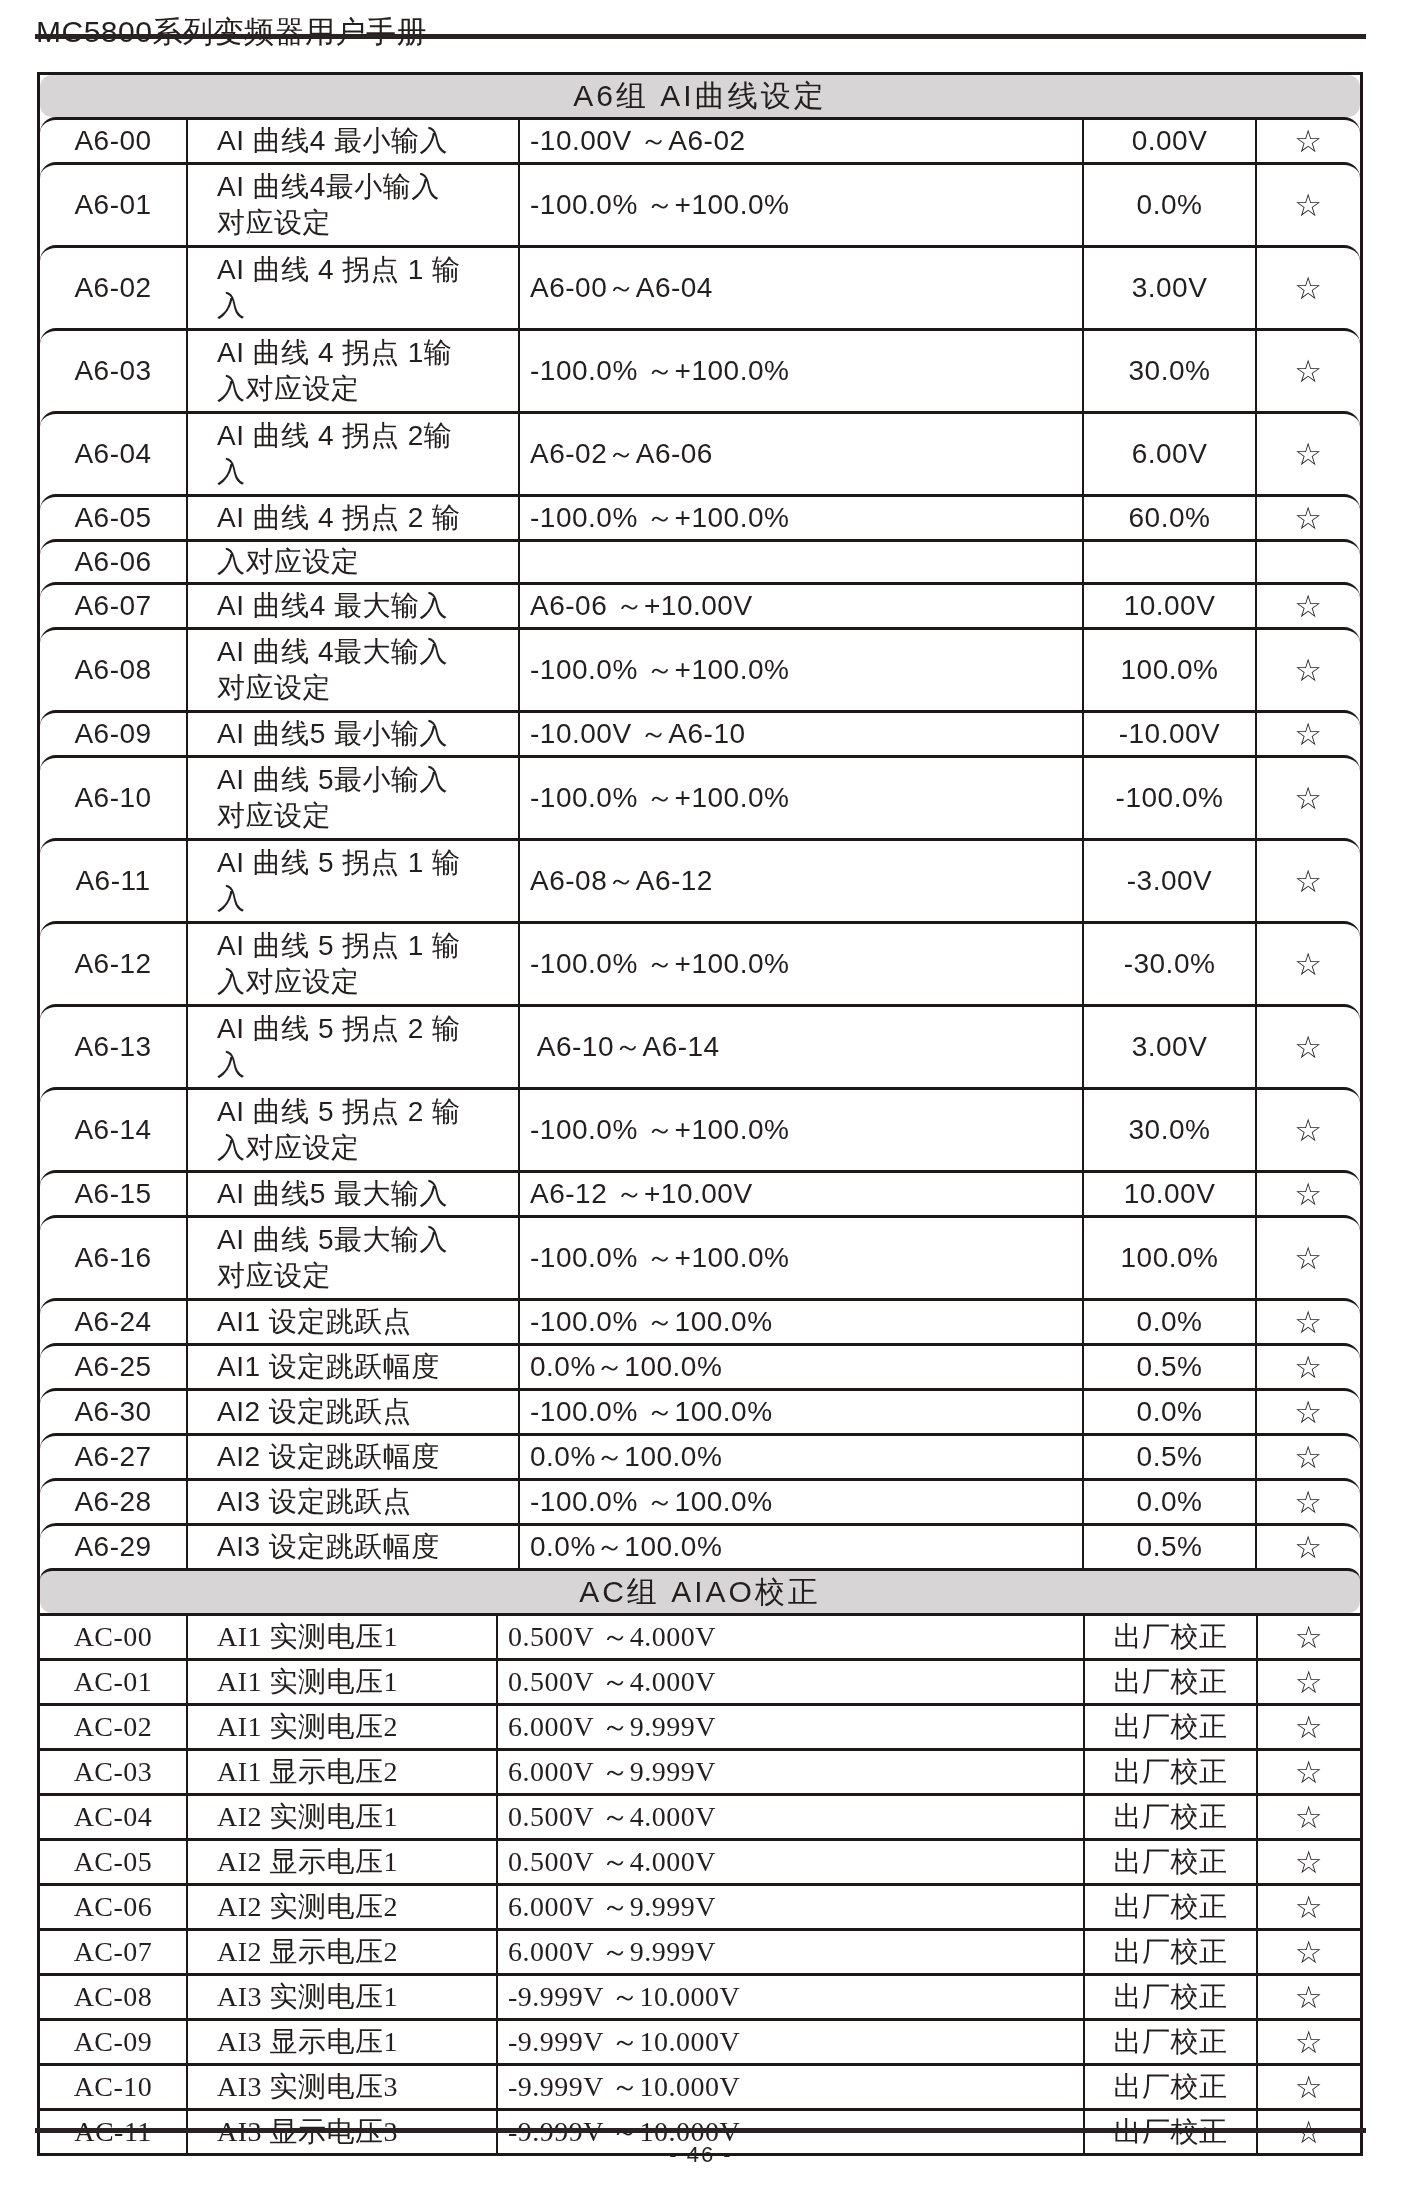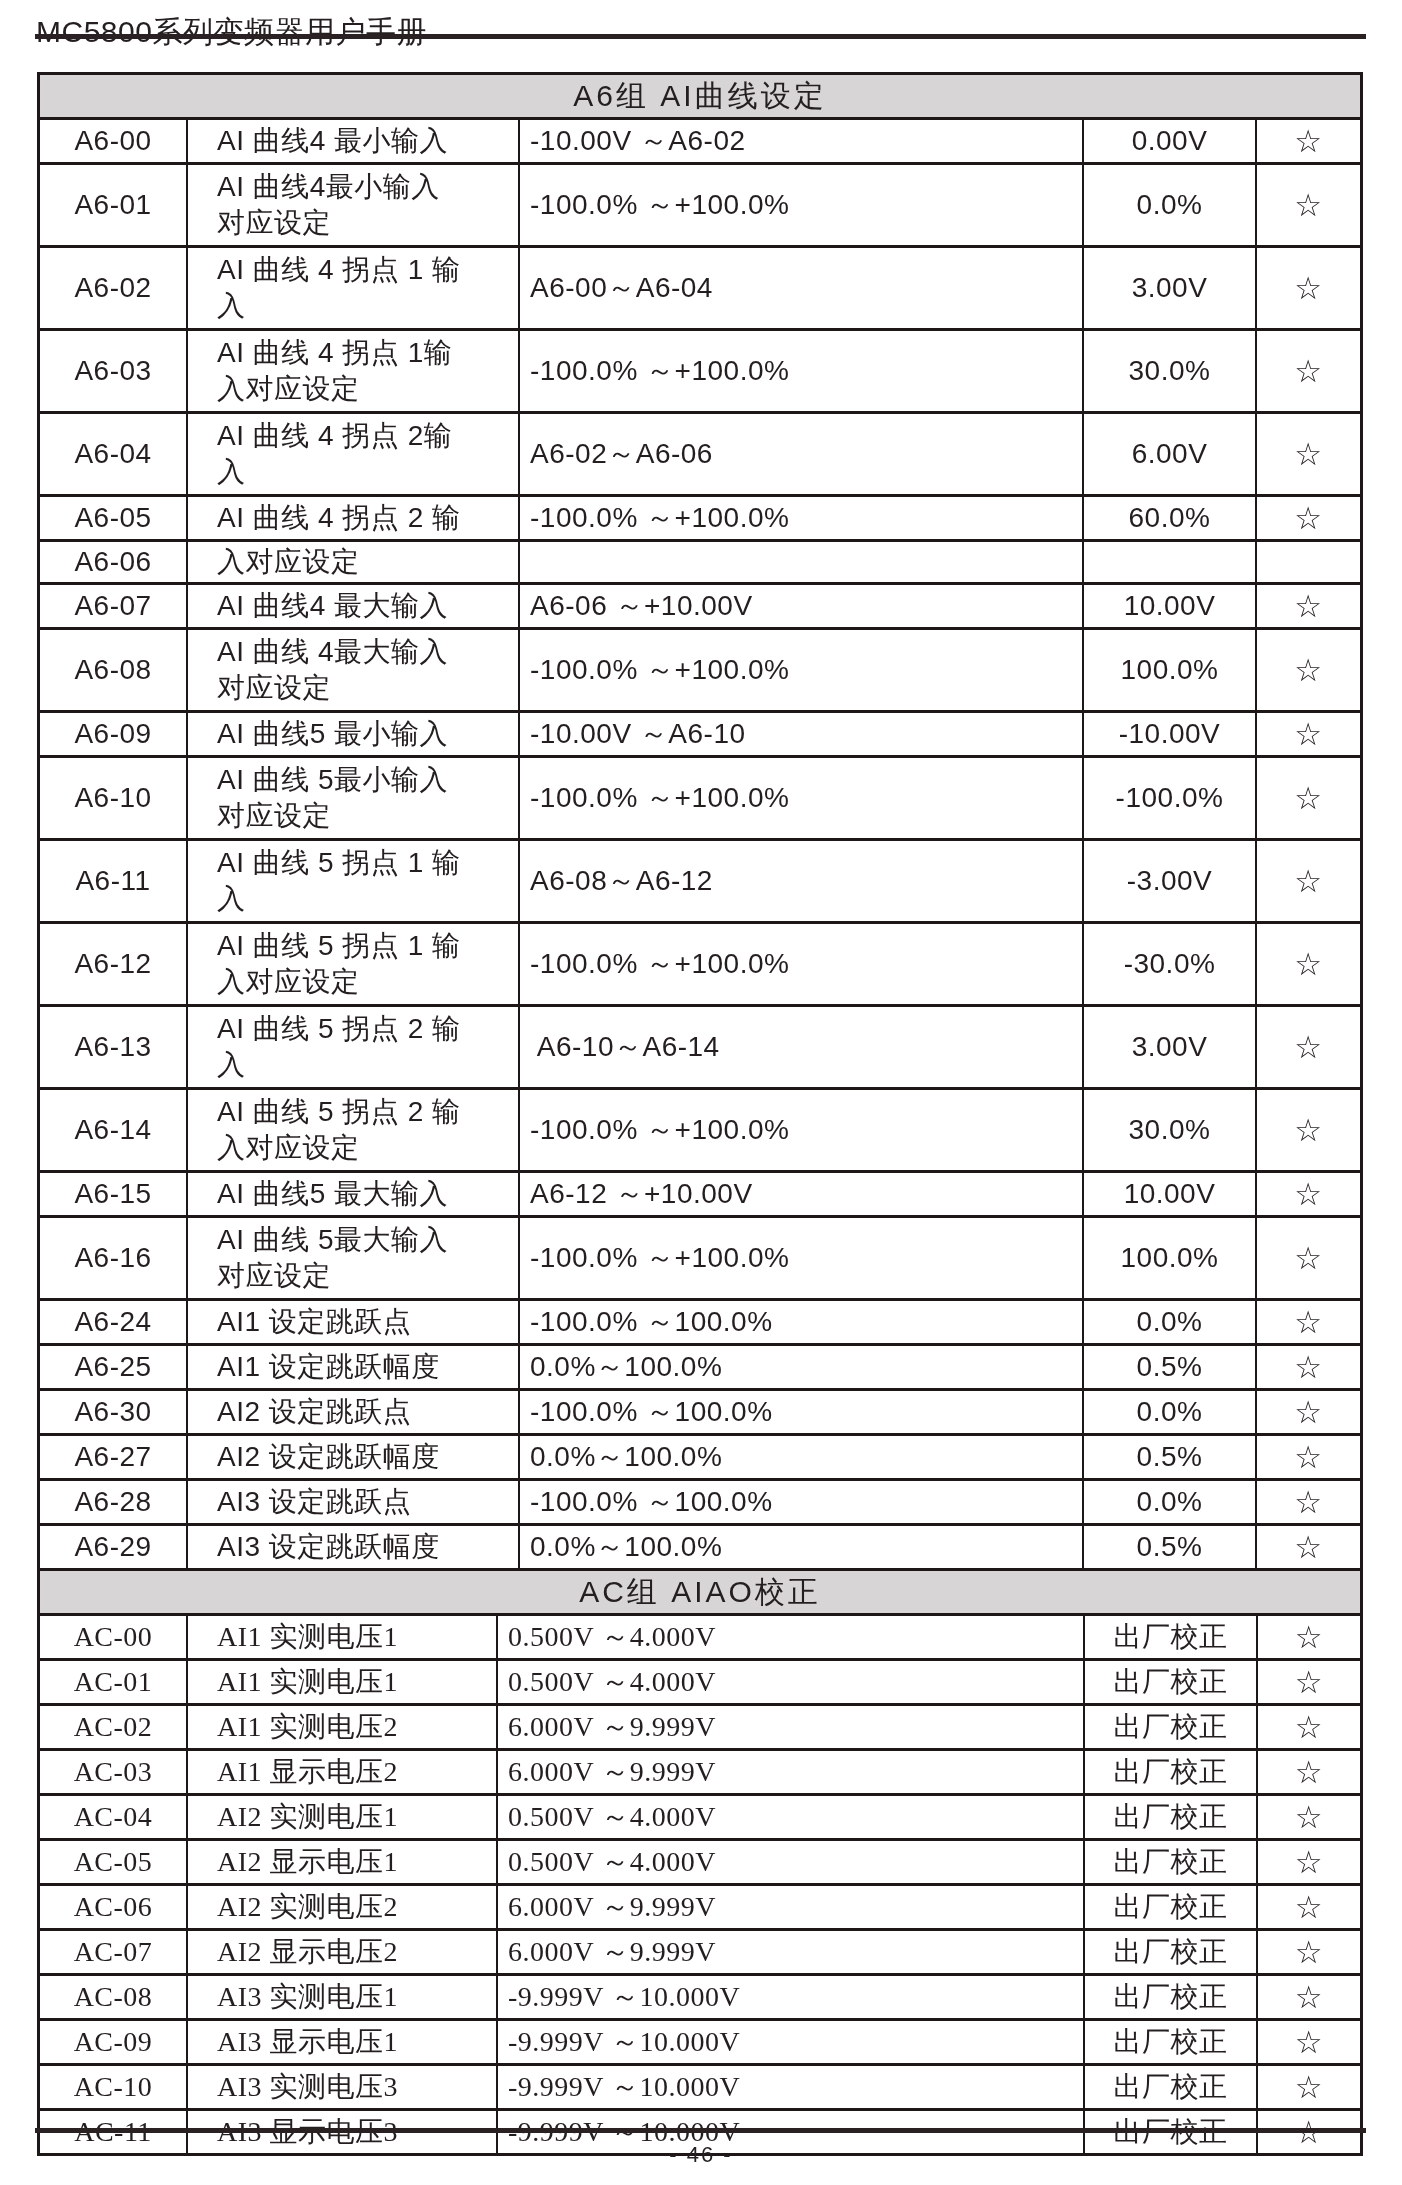--- a/index.html
+++ b/index.html
@@ -19,26 +19,26 @@
     white-space:nowrap;
   }
   .title-rule{position:absolute;left:35px;top:34px;width:1331px;height:5px;background:var(--rule);}
   .param-table{
     position:absolute;left:37px;top:72px;width:1326px;
     border:3px solid var(--border);box-sizing:border-box;background:#fff;
   }
   .sec-header{
     height:42px;background:var(--header-bg);
     display:flex;align-items:center;justify-content:center;
-    font-size:30px;letter-spacing:3px;
+    font-size:30px;letter-spacing:3px;border-radius:12px;
   }
   .sec-header.bt{border-top:3px solid var(--border);}
   .row{display:grid;border-top:3px solid var(--border);min-height:40px;}
   .row.tall{min-height:80px;}
-  .row.a6{grid-template-columns:146px 332px 564px 173px 1fr;}
+  .row.a6{grid-template-columns:146px 332px 564px 173px 1fr;border-radius:16px;}
   .row.ac{grid-template-columns:146px 310px 587px 173px 1fr;font-family:Liberation Serif, serif;}
   .cell{
     display:flex;align-items:center;box-sizing:border-box;
     border-left:2px solid var(--border);
     font-size:28px;letter-spacing:.5px;padding:2px 4px;
     white-space:pre;overflow:hidden;
   }
   .cell.code{justify-content:center;border-left:none;}
   .cell.desc{justify-content:flex-start;padding-left:29px;line-height:1.3;}
   .cell.range{justify-content:flex-start;padding-left:10px;}

